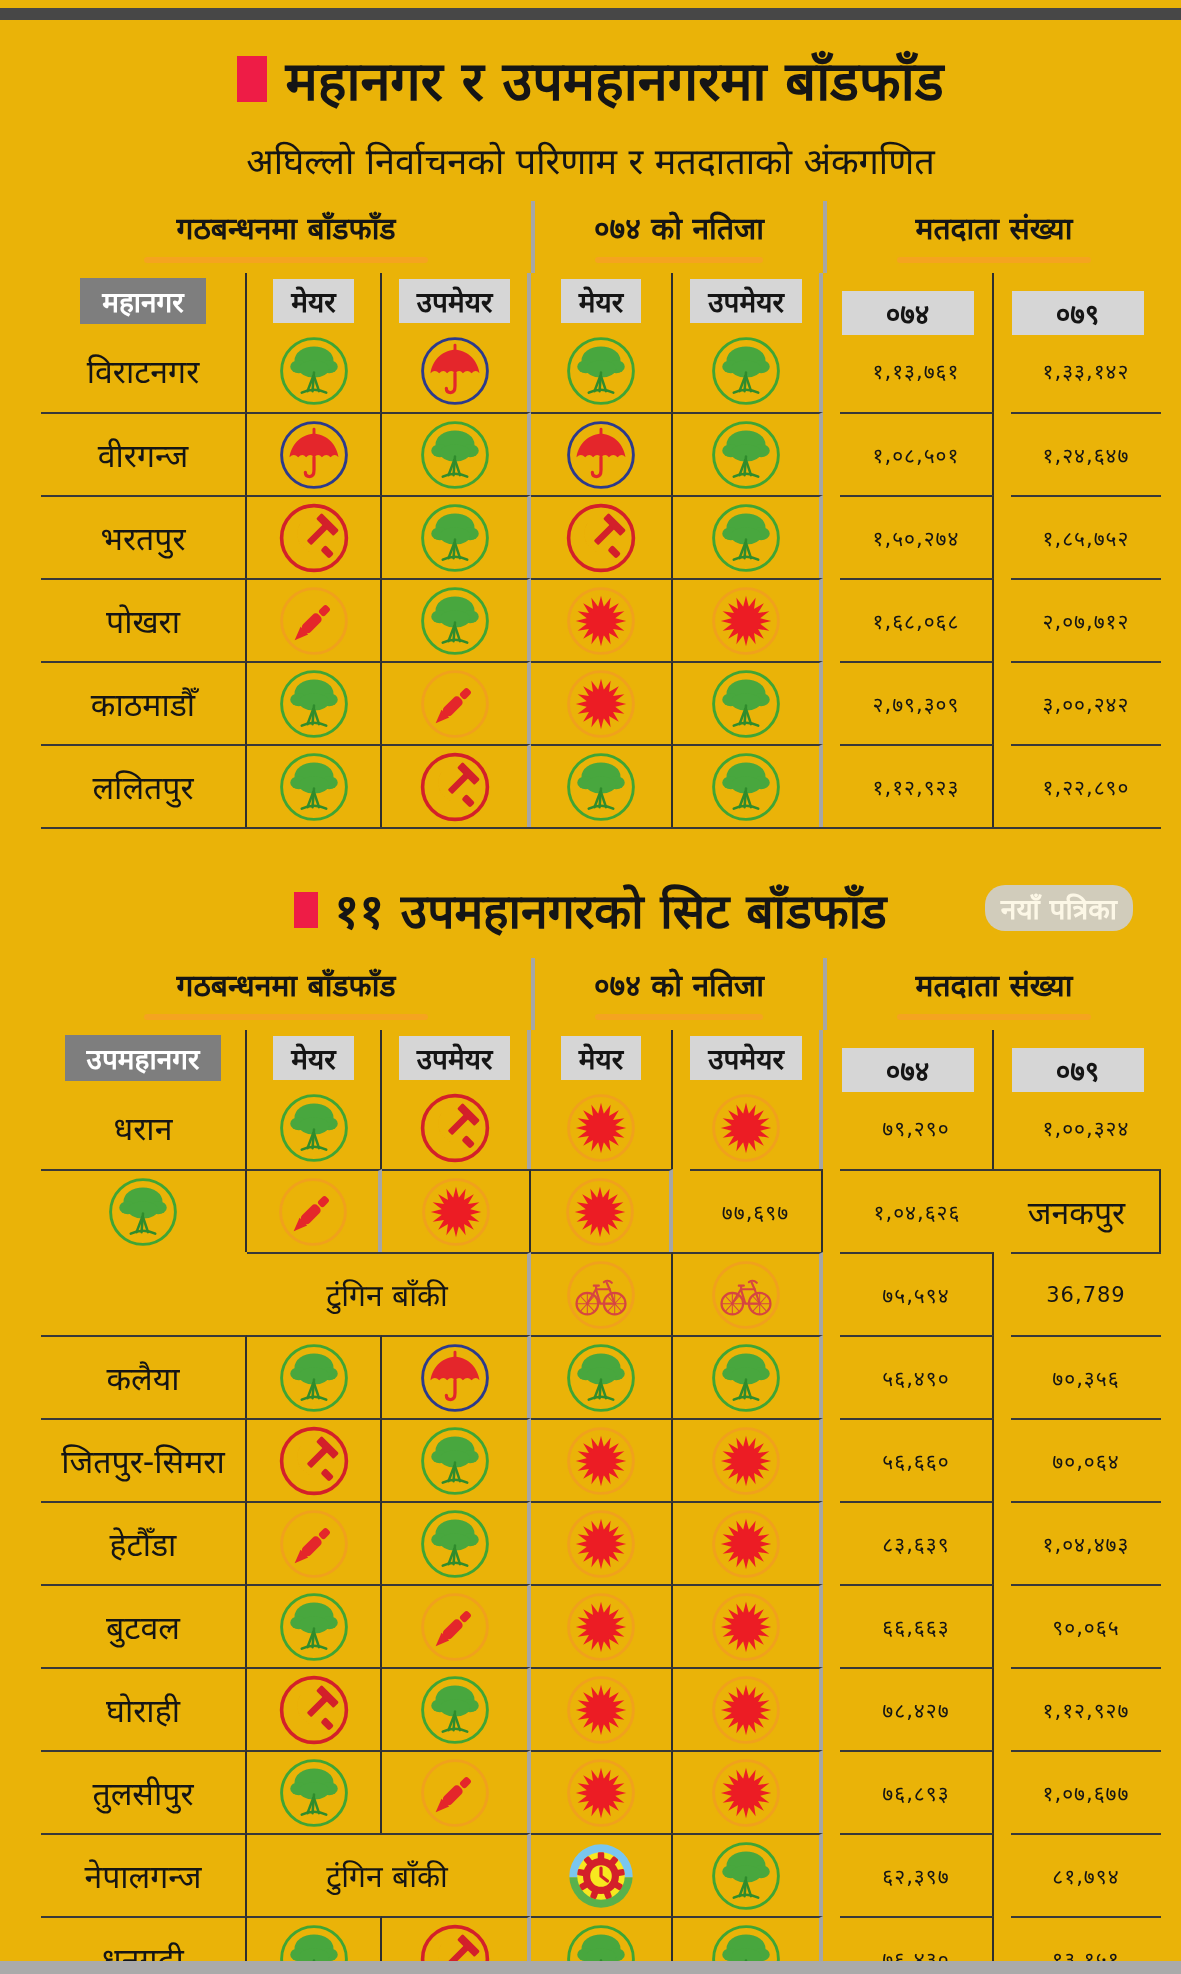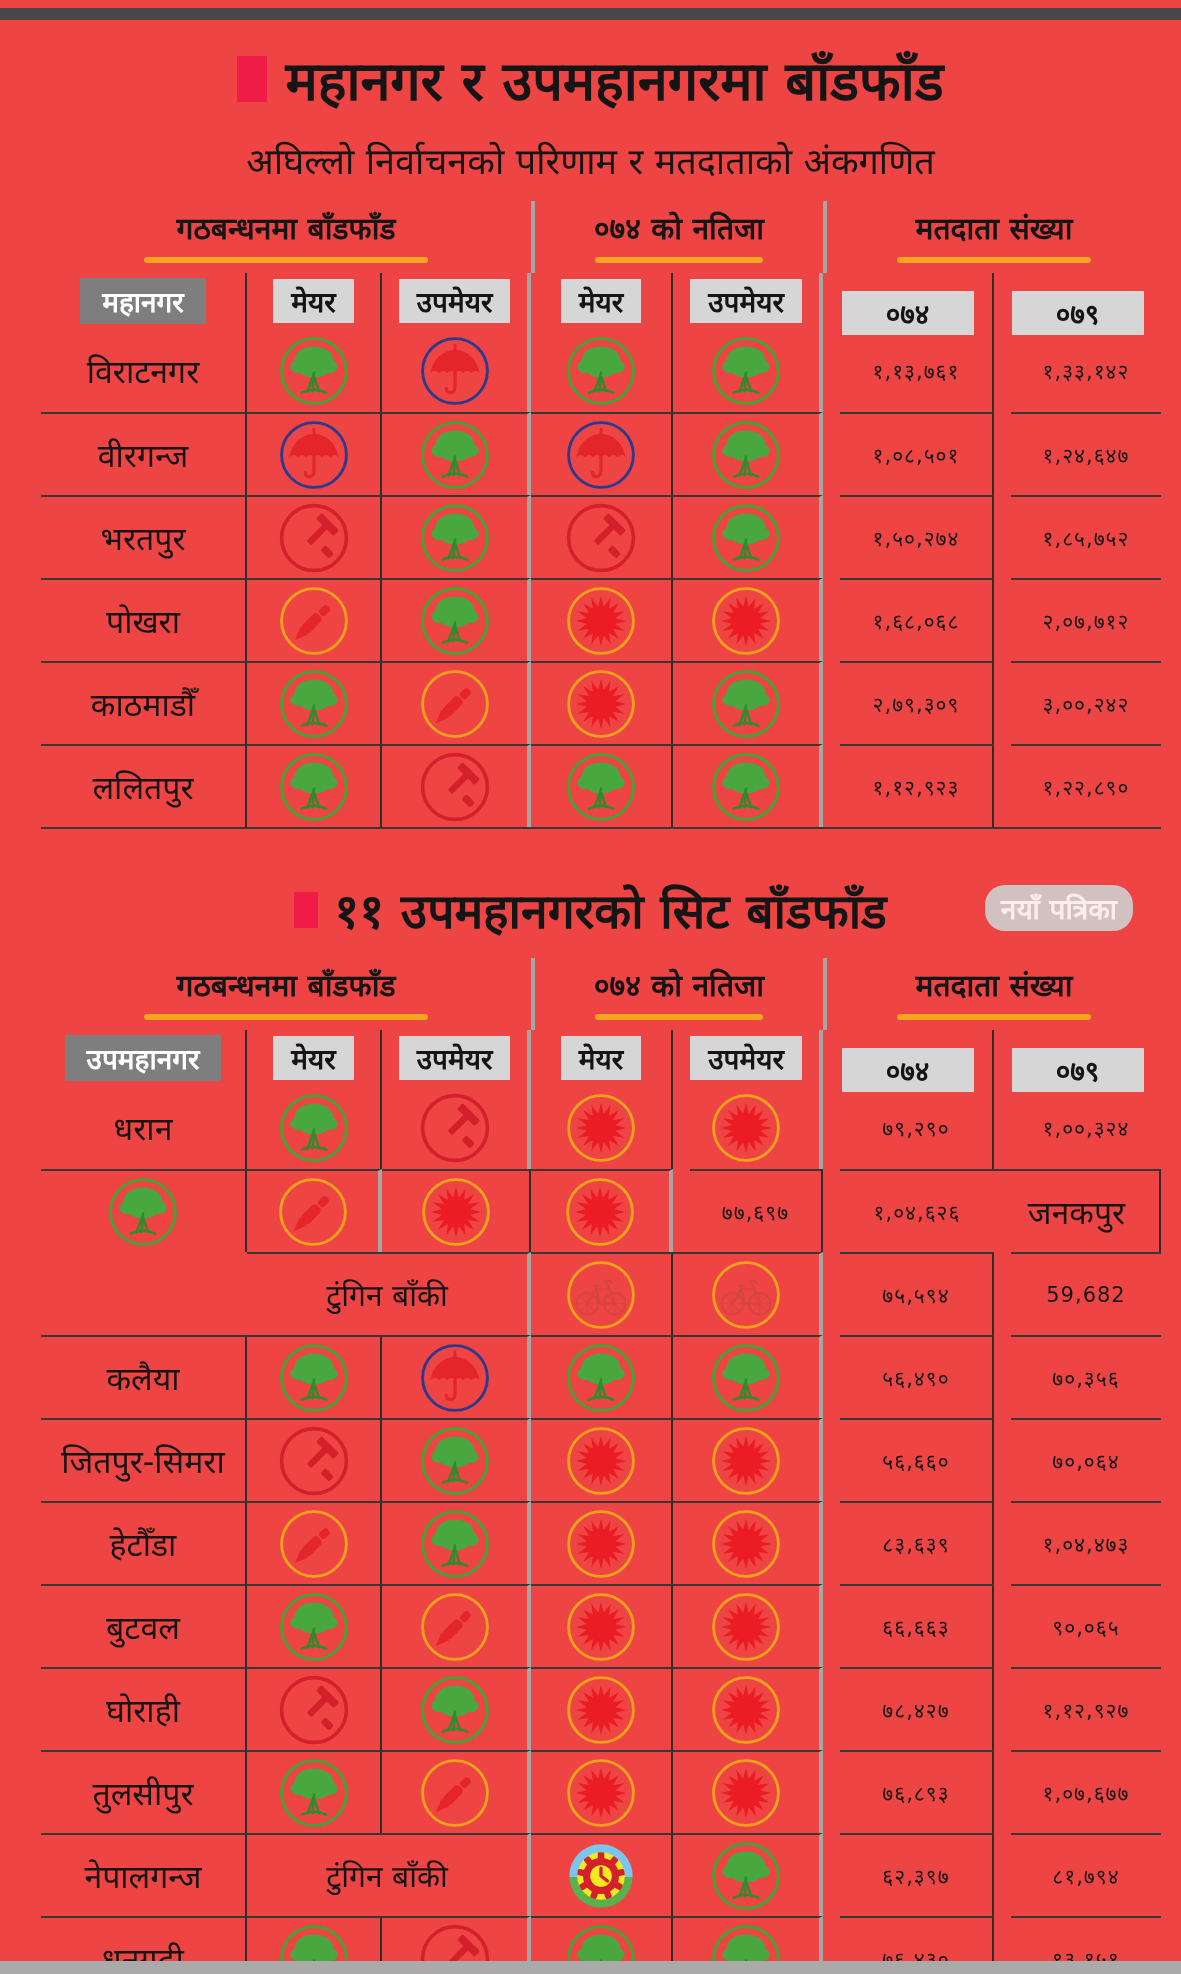--- a/index.html
+++ b/index.html
@@ -1,18 +1,18 @@
 <!DOCTYPE html>
 <html><head>
 <meta charset="utf-8">
 <style>
   html,body{margin:0;padding:0;background:#e9e9e9;}
   .page{
     position:relative; width:1181px; height:1974px; margin:0 auto;
-    background:#ef4444; overflow:hidden;
+    background:#eab308; overflow:hidden;
     font-family:"DejaVu Sans", sans-serif; color:#151515;
   }
   .top-bar{position:absolute;top:8px;left:0;width:100%;height:12px;background:#474747;}
   .bottom-bar{position:absolute;bottom:0;left:0;width:100%;height:13px;background:#aaaaaa;}
 
   .title-row{display:flex;align-items:center;justify-content:center;gap:18px;position:relative;}
   .t1{padding-top:42px;}
   .t2{margin-top:48px;gap:16px;}
   .red-square{background:#ee1c46;display:inline-block;}
   .sq1{width:30px;height:46px;}
@@ -792,21 +792,21 @@
                 <circle cx="69" cy="62" r="15"></circle>
                 <path stroke-width="1.4" d="M69 47 V77 M54 62 H84 M59 51 L79 73 M59 73 L79 51"></path>
                 <path d="M31 62 L43 42 L62 42 L69 62 L49 62 L43 42"></path>
                 <path d="M62 42 L58 33 M54 32 Q60 28 65 33"></path>
                 <path d="M40 37 L47 37 M43.5 37 L43 42"></path>
               </g>
             </svg>
           </span>
         </div>
         <div class="cell num c6 tl">७५,५९४</div>
-        <div class="cell num tl">59,682</div>
+        <div class="cell num tl">36,789</div>
         <div class="cell city c1 tl">कलैया</div>
         <div class="cell c2 tl">
           <span class="icon-box">
             <svg viewBox="0 0 100 100" width="72" height="72" xmlns="http://www.w3.org/2000/svg">
               <circle cx="50" cy="50" r="45" fill="none" stroke="#3fa535" stroke-width="4"></circle>
               <g fill="#48a73e">
                 <ellipse cx="50" cy="35" rx="27" ry="19"></ellipse>
                 <ellipse cx="29" cy="44" rx="12" ry="9"></ellipse>
                 <ellipse cx="71" cy="44" rx="12" ry="9"></ellipse>
                 <ellipse cx="50" cy="47" rx="21" ry="12"></ellipse>

